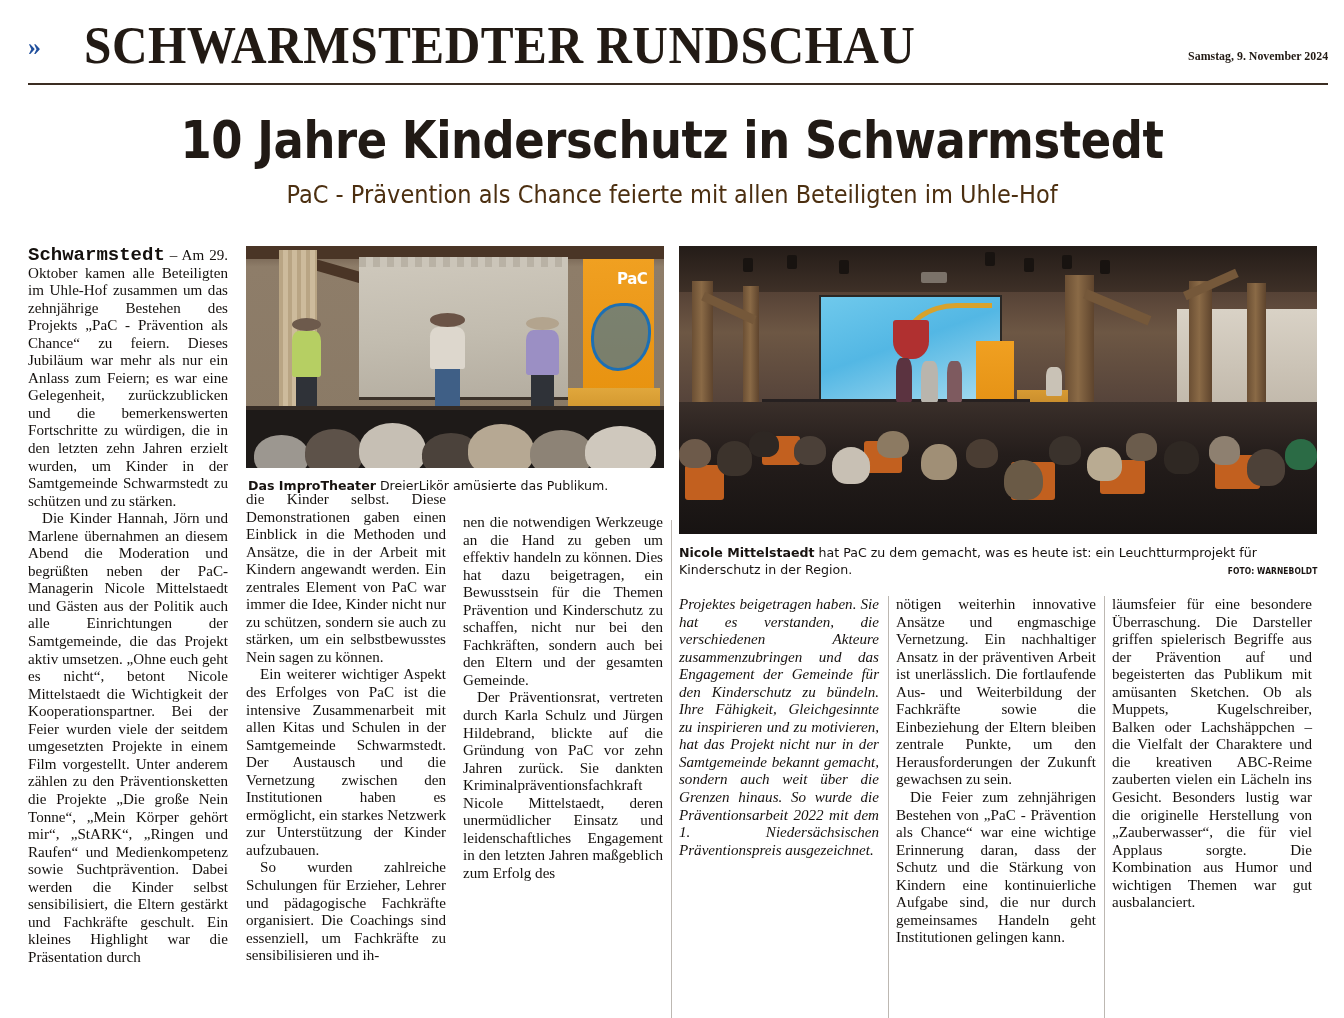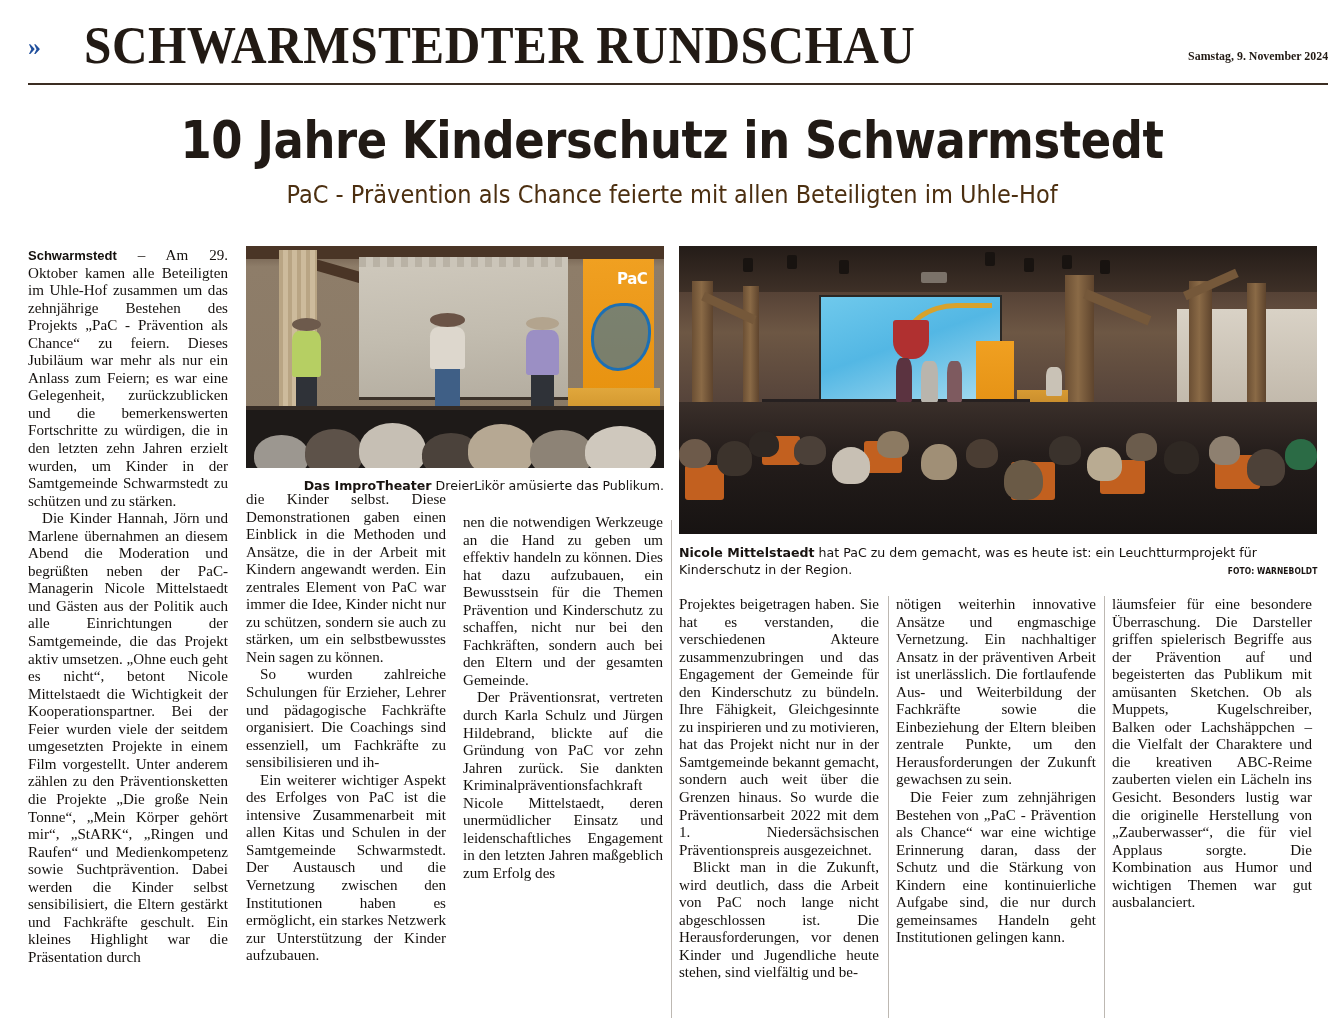--- a/index.html
+++ b/index.html
@@ -232,21 +232,21 @@
 
   
   .caption {
     position: absolute;
     font-family: "DejaVu Sans", "Liberation Sans", sans-serif;
     font-size: 12.6px;
     line-height: 17px;
     color: #181310;
   }
   .caption b { font-weight: 700; }
-  #caption-stage { left: 248px; top: 477px; width: 416px; text-align: right; }
+  #caption-stage { left: 248px; top: 477px; width: 416px; }
   #caption-hall  { left: 679px; top: 544px; width: 638px; }
   .photo-credit {
     position: absolute;
     right: 0;
     top: 19px;
     font-family: "DejaVu Sans", "Liberation Sans", sans-serif;
     font-size: 8.2px;
     font-weight: 700;
     letter-spacing: 0.1px;
     color: #181310;
@@ -261,26 +261,26 @@
     font-family: "Liberation Serif", "DejaVu Serif", serif;
     font-size: 15.1px;
     line-height: 17.55px;
     text-align: justify;
     text-justify: inter-word;
     color: #14100d;
     hyphens: none;
   }
   .col p { margin: 0; text-indent: 14px; }
   .col p.first { text-indent: 0; }
-  .col b.dateline { font-family: Liberation Sans, sans-serif; font-weight: 700; font-size: 13px; }
+  .col b.dateline { font-family: Liberation Mono, monospace; font-weight: 700; font-size: 19px; }
 
   #col1 { left: 28px;   top: 247px; }
   #col2 { left: 246px;  top: 491px; }
   #col3 { left: 463px;  top: 514px; }
-  #col4 { left: 679px;  top: 596px; }
+  #col4 { left: 679px;  top: 596px; font-style: italic; }
   #col5 { left: 896px;  top: 596px; }
   #col6 { left: 1112px; top: 596px; }
 
   .col-divider {
     position: absolute;
     width: 1px;
     background: #bdb8b2;
   }
 </style>
 </head>
@@ -412,32 +412,31 @@
   <div class="photo-credit">FOTO: WARNEBOLDT</div>
 </div>
 
 <div class="col" id="col1">
   <p class="first"><b class="dateline">Schwarmstedt</b><span> – Am 29. Oktober kamen alle Beteiligten im Uhle-Hof zusammen um das zehnjährige Bestehen des Projekts „PaC - Prävention als Chance“ zu feiern. Dieses Jubiläum war mehr als nur ein Anlass zum Feiern; es war eine Gelegenheit, zurückzublicken und die bemerkenswerten Fortschritte zu würdigen, die in den letzten zehn Jahren erzielt wurden, um Kinder in der Samtgemeinde Schwarmstedt zu schützen und zu stärken.</span></p>
   <p>Die Kinder Hannah, Jörn und Marlene übernahmen an diesem Abend die Moderation und begrüßten neben der PaC-Managerin Nicole Mittelstaedt und Gästen aus der Politik auch alle Einrichtungen der Samtgemeinde, die das Projekt aktiv umsetzen. „Ohne euch geht es nicht“, betont Nicole Mittelstaedt die Wichtigkeit der Kooperationspartner. Bei der Feier wurden viele der seitdem umgesetzten Projekte in einem Film vorgestellt. Unter anderem zählen zu den Präventionsketten die Projekte „Die große Nein Tonne“, „Mein Körper gehört mir“, „StARK“, „Ringen und Raufen“ und Medienkompetenz sowie Suchtprävention. Dabei werden die Kinder selbst sensibilisiert, die Eltern gestärkt und Fachkräfte geschult. Ein kleines Highlight war die Präsentation durch</p>
 </div>
 
 <div class="col" id="col2">
   <p class="first">die Kinder selbst. Diese Demonstrationen gaben einen Einblick in die Methoden und Ansätze, die in der Arbeit mit Kindern angewandt werden. Ein zentrales Element von PaC war immer die Idee, Kinder nicht nur zu schützen, sondern sie auch zu stärken, um ein selbstbewusstes Nein sagen zu können.</p>
+  <p>Ein weiterer wichtiger Aspekt des Erfolges von PaC ist die intensive Zusammenarbeit mit allen Kitas und Schulen in der Samtgemeinde Schwarmstedt. Der Austausch und die Vernetzung zwischen den Institutionen haben es ermöglicht, ein starkes Netzwerk zur Unterstützung der Kinder aufzubauen.</p>
   <p>So wurden zahlreiche Schulungen für Erzieher, Lehrer und pädagogische Fachkräfte organisiert. Die Coachings sind essenziell, um Fachkräfte zu sensibilisieren und ih-</p>
-  <p>Ein weiterer wichtiger Aspekt des Erfolges von PaC ist die intensive Zusammenarbeit mit allen Kitas und Schulen in der Samtgemeinde Schwarmstedt. Der Austausch und die Vernetzung zwischen den Institutionen haben es ermöglicht, ein starkes Netzwerk zur Unterstützung der Kinder aufzubauen.</p>
 </div>
 
 <div class="col" id="col3">
-  <p class="first">nen die notwendigen Werkzeuge an die Hand zu geben um effektiv handeln zu können. Dies hat dazu aufzubauen, ein Bewusstsein für die Themen Prävention und Kinderschutz zu schaffen, nicht nur bei den Fachkräften, sondern auch bei den Eltern und der gesamten Gemeinde.</p>
+  <p class="first">nen die notwendigen Werkzeuge an die Hand zu geben um effektiv handeln zu können. Dies hat dazu beigetragen, ein Bewusstsein für die Themen Prävention und Kinderschutz zu schaffen, nicht nur bei den Fachkräften, sondern auch bei den Eltern und der gesamten Gemeinde.</p>
   <p>Der Präventionsrat, vertreten durch Karla Schulz und Jürgen Hildebrand, blickte auf die Gründung von PaC vor zehn Jahren zurück. Sie dankten Kriminalpräventionsfachkraft Nicole Mittelstaedt, deren unermüdlicher Einsatz und leidenschaftliches Engagement in den letzten Jahren maßgeblich zum Erfolg des</p>
 </div>
 
 <div class="col" id="col4">
   <p class="first">Projektes beigetragen haben. Sie hat es verstanden, die verschiedenen Akteure zusammenzubringen und das Engagement der Gemeinde für den Kinderschutz zu bündeln. Ihre Fähigkeit, Gleichgesinnte zu inspirieren und zu motivieren, hat das Projekt nicht nur in der Samtgemeinde bekannt gemacht, sondern auch weit über die Grenzen hinaus. So wurde die Präventionsarbeit 2022 mit dem 1. Niedersächsischen Präventionspreis ausgezeichnet.</p>
-  <p>Blickt man in die Zukunft, wird deutlich, dass die Arbeit von PaC noch lange nicht abgeschlossen ist. Die Herausforderungen, vor denen Kinder und Jugendliche heute stehen, sind vielfältig und be-</p>
 </div>
 
 <div class="col" id="col5">
   <p class="first">nötigen weiterhin innovative Ansätze und engmaschige Vernetzung. Ein nachhaltiger Ansatz in der präventiven Arbeit ist unerlässlich. Die fortlaufende Aus- und Weiterbildung der Fachkräfte sowie die Einbeziehung der Eltern bleiben zentrale Punkte, um den Herausforderungen der Zukunft gewachsen zu sein.</p>
   <p>Die Feier zum zehnjährigen Bestehen von „PaC - Prävention als Chance“ war eine wichtige Erinnerung daran, dass der Schutz und die Stärkung von Kindern eine kontinuierliche Aufgabe sind, die nur durch gemeinsames Handeln geht Institutionen gelingen kann.</p>
 </div>
 
 <div class="col" id="col6">
   <p class="first">läumsfeier für eine besondere Überraschung. Die Darsteller griffen spielerisch Begriffe aus der Prävention auf und begeisterten das Publikum mit amüsanten Sketchen. Ob als Muppets, Kugelschreiber, Balken oder Lachshäppchen – die Vielfalt der Charaktere und die kreativen ABC-Reime zauberten vielen ein Lächeln ins Gesicht. Besonders lustig war die originelle Herstellung von „Zauberwasser“, die für viel Applaus sorgte. Die Kombination aus Humor und wichtigen Themen war gut ausbalanciert.</p>
 </div>

